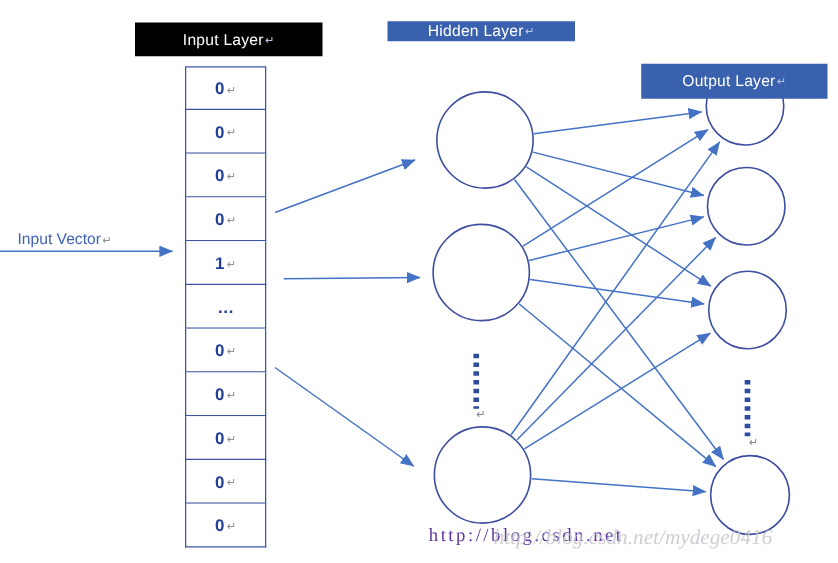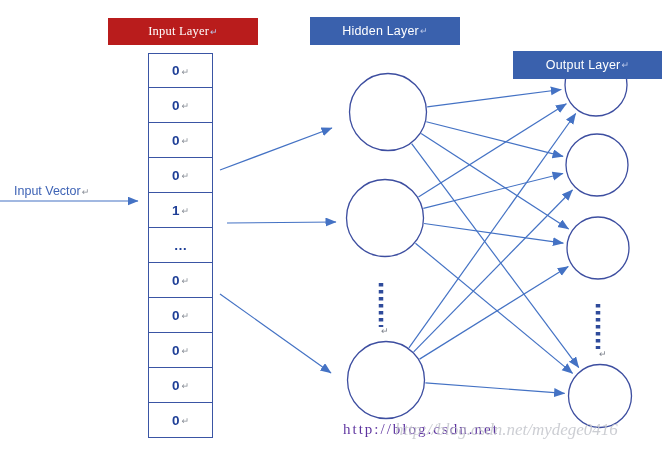--- a/index.html
+++ b/index.html
@@ -7,21 +7,21 @@
     position:relative;width:670px;height:450px;background:#ffffff;overflow:hidden;
     font-family:"Liberation Sans",sans-serif;
   }
   svg{position:absolute;left:0;top:0;z-index:1;}
   .hdr{
     position:absolute;z-index:3;display:flex;align-items:center;justify-content:center;
     color:#ffffff;font-size:12.5px;letter-spacing:.2px;
   }
   .hdr .mark{color:#b9c6e8;font-size:9px;margin-left:1px;}
   .hdr-input{left:108px;top:18px;width:150px;height:27px;}
-  .hdr-hidden{left:310px;top:17px;width:150px;height:28px;}
+  .hdr-hidden{left:310px;top:17px;width:150px;height:16px;}
   .hdr-output{left:513px;top:15px;width:149px;height:28px;margin-top:36px;}
   .vector{position:absolute;left:148px;top:53px;width:65px;z-index:2;background:#fff;}
   .cell{
     box-sizing:border-box;width:65px;height:35px;display:flex;align-items:center;justify-content:center;
     background:#ffffff;font-weight:bold;font-size:13.5px;
   }
   .cell .mark{font-weight:normal;font-size:9px;color:#8a8f98;margin-left:2px;margin-top:2px;}
   .iv-label{
     position:absolute;left:14px;top:184px;z-index:3;font-size:12.5px;color:#3e63b5;white-space:nowrap;text-align:center;
   }
@@ -64,21 +64,21 @@
       <circle cx="385" cy="218" r="38.5" fill="#ffffff" stroke="#3d4ea0" stroke-width="1.3"></circle>
       <circle cx="386" cy="380" r="38.5" fill="#ffffff" stroke="#3d4ea0" stroke-width="1.3"></circle>
       <circle cx="596" cy="85" r="31" fill="#ffffff" stroke="#3d4ea0" stroke-width="1.3"></circle>
       <circle cx="597" cy="165" r="31" fill="#ffffff" stroke="#3d4ea0" stroke-width="1.3"></circle>
       <circle cx="598" cy="248" r="31" fill="#ffffff" stroke="#3d4ea0" stroke-width="1.3"></circle>
       <circle cx="600" cy="396" r="31.5" fill="#ffffff" stroke="#3d4ea0" stroke-width="1.3"></circle>
       <line x1="381" y1="283" x2="381" y2="327" stroke="#2f4b9b" stroke-width="4.5" stroke-dasharray="3.6 3.4" stroke-linecap="butt"></line>
       <line x1="598" y1="304" x2="598" y2="349" stroke="#2f4b9b" stroke-width="4.5" stroke-dasharray="3.6 3.4" stroke-linecap="butt"></line>
     </svg>
 
-  <div class="hdr hdr-input" style="background: #b91c1c; font-family: Liberation Serif, serif;">
+  <div class="hdr hdr-input" style="background: #000000;">
     <span>Input Layer</span>
       <span class="mark">↵</span>
   </div>
   <div class="hdr hdr-hidden" style="background: rgb(58, 97, 173);">
     <span>Hidden Layer</span>
       <span class="mark">↵</span>
   </div>
   <div class="hdr hdr-output" style="background: rgb(58, 97, 173);">
     <span>Output Layer</span>
       <span class="mark">↵</span>

